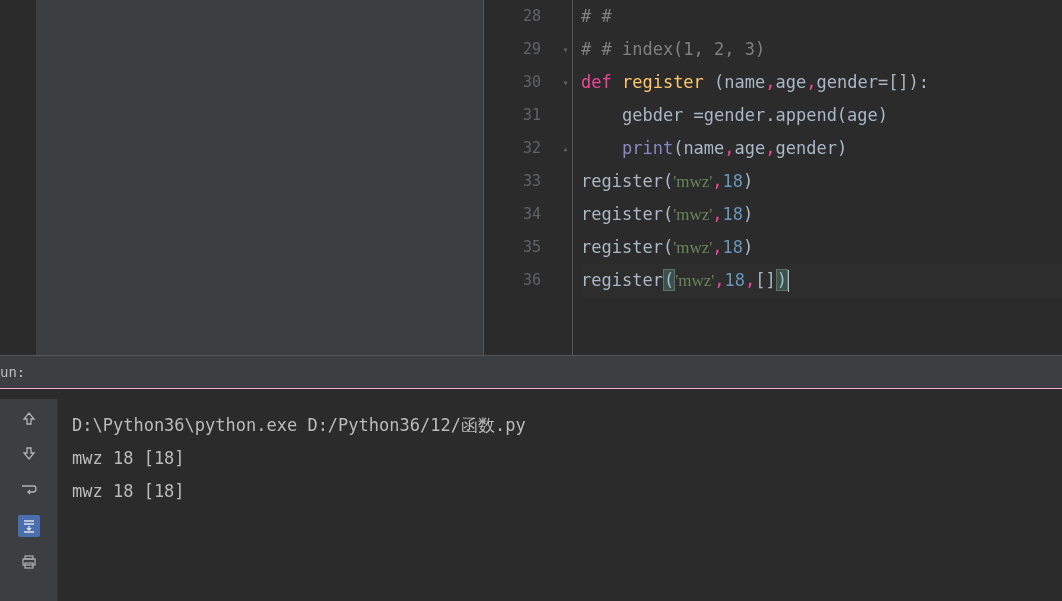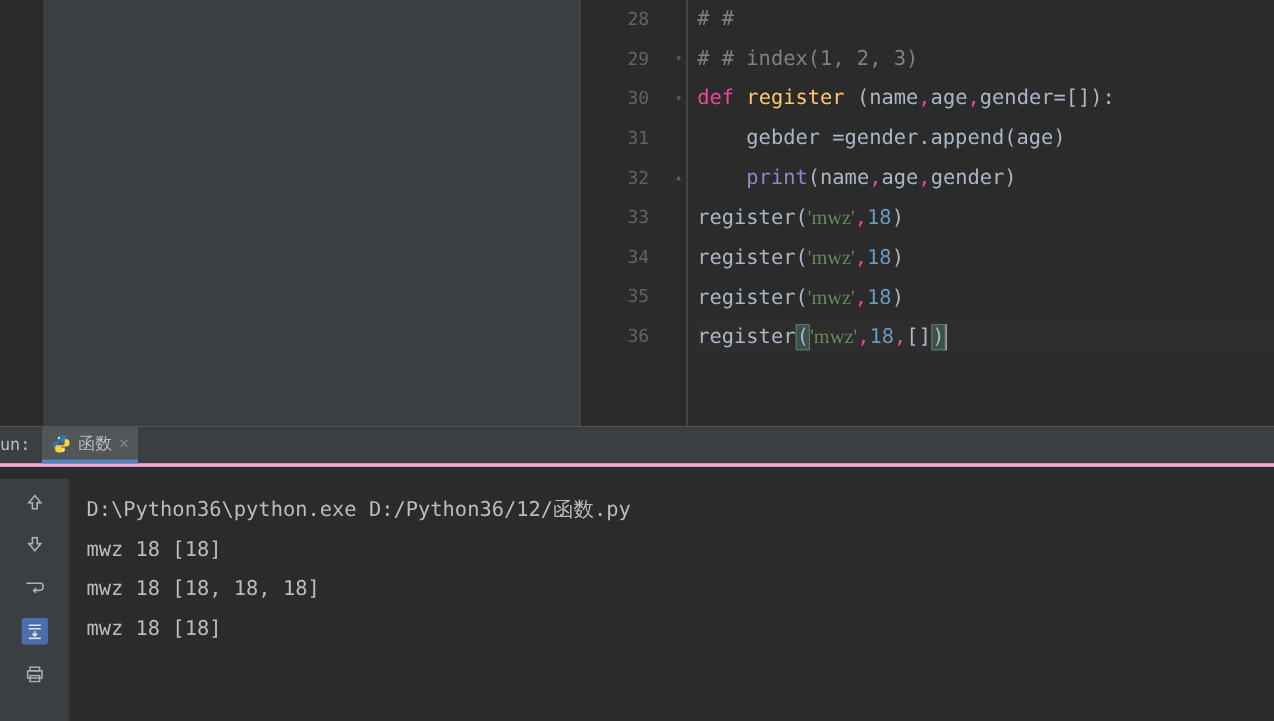--- a/index.html
+++ b/index.html
@@ -98,21 +98,21 @@
       display: flex;
       flex-direction: column;
       background: #2b2b2b;
     }
     .run-header {
       height: 33px;
       background: #3c3f41;
       display: flex;
       align-items: center;
       padding-left: 0;
-      border-bottom: 3px solid #f9a8d4;
+      border-bottom: 1px solid #f9a8d4;
     }
     .run-label {
       color: #bbbbbb;
       font-size: 14px;
       padding: 0 4px 0 0;
     }
     .run-tab {
       display: flex;
       align-items: center;
       padding: 0 8px;
@@ -199,32 +199,20 @@
       </div>
     <div class="code-content" id="code"><div class="code-line"><span class="comment"># #</span></div><div class="code-line"><span class="comment"># # index(1, 2, 3)</span></div><div class="code-line"><span class="kw">def </span><span class="fn">register</span><span class="param"> (name</span><span class="kw">,</span><span class="param">age</span><span class="kw">,</span><span class="param">gender=[]):</span></div><div class="code-line"><span class="param">    gebder =gender.append(age)</span></div><div class="code-line"><span class="param">    </span><span class="builtin">print</span><span class="param">(name</span><span class="kw">,</span><span class="param">age</span><span class="kw">,</span><span class="param">gender)</span></div><div class="code-line"><span class="param">register(</span><span class="str">'mwz'</span><span class="kw">,</span><span class="num">18</span><span class="param">)</span></div><div class="code-line"><span class="param">register(</span><span class="str">'mwz'</span><span class="kw">,</span><span class="num">18</span><span class="param">)</span></div><div class="code-line"><span class="param">register(</span><span class="str">'mwz'</span><span class="kw">,</span><span class="num">18</span><span class="param">)</span></div><div class="code-line caret-line"><span class="param">register</span><span class="param hl-bracket">(</span><span class="str">'mwz'</span><span class="kw">,</span><span class="num">18</span><span class="kw">,</span><span class="param">[]</span><span class="param hl-bracket">)</span><span class="caret"></span></div></div>
   </div>
 </div>
 
 <div class="splitter-h"></div>
 
 <div class="run-panel">
   <div class="run-header">
     <span class="run-label">un:</span>
-    <div class="run-tab">
-      <span class="tab-icon-py">
-        <svg viewBox="0 0 16 16">
-            <path fill="#3776ab" d="M8 1C5 1 5 3 5 3v2h3v1H3s-2 0-2 3 2 3 2 3h2V9s0-2 2-2h4s2 0 2-2V3s0-2-3-2H8z"></path>
-            <circle cx="6" cy="3" r="0.8" fill="#fff"></circle>
-            <path fill="#ffd43b" d="M8 15c3 0 3-2 3-2v-2H8v-1h5s2 0 2-3-2-3-2-3h-2v3s0 2-2 2H5s-2 0-2 2v2s0 2 3 2h2z"></path>
-            <circle cx="10" cy="13" r="0.8" fill="#fff"></circle>
-          </svg>
-      </span>
-      <span>函数</span>
-      <span class="close-x">✕</span>
-    </div>
   </div>
   <div class="run-body">
     <div class="run-toolbar">
       <div class="tool-icon">
         <svg width="14" height="14" viewBox="0 0 14 14">
             <path d="M7 2 L12 8 L9 8 L9 13 L5 13 L5 8 L2 8 Z" fill="none" stroke="#afb1b3" stroke-width="1.3"></path>
           </svg>
       </div>
       <div class="tool-icon">
         <svg width="14" height="14" viewBox="0 0 14 14">
@@ -242,15 +230,15 @@
           </svg>
       </div>
       <div class="tool-icon">
         <svg width="16" height="14" viewBox="0 0 16 14">
             <rect x="4" y="1" width="8" height="3" fill="none" stroke="#afb1b3" stroke-width="1.2"></rect>
             <rect x="2" y="4" width="12" height="6" fill="none" stroke="#afb1b3" stroke-width="1.2"></rect>
             <rect x="4" y="8" width="8" height="5" fill="none" stroke="#afb1b3" stroke-width="1.2"></rect>
           </svg>
       </div>
     </div>
-    <div class="console" id="console"><div>D:\Python36\python.exe D:/Python36/12/函数.py</div><div>mwz 18 [18]</div><div>mwz 18 [18, 18, 18]</div><div>mwz 18 [18]</div></div>
+    <div class="console" id="console"><div>D:\Python36\python.exe D:/Python36/12/函数.py</div><div>mwz 18 [18]</div><div>mwz 18 [18]</div></div>
   </div>
 </div>
 
 </body></html>

